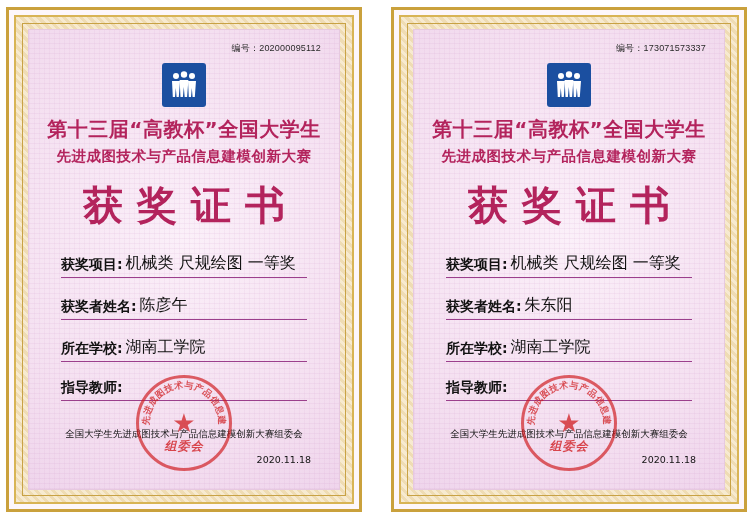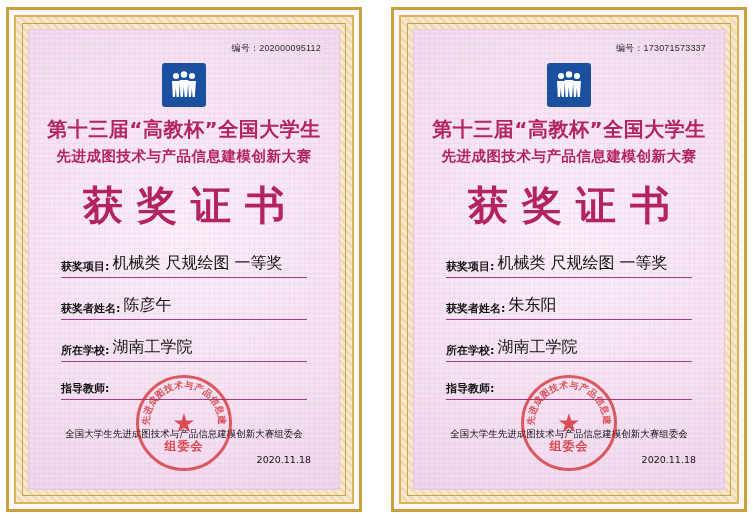--- a/index.html
+++ b/index.html
@@ -139,21 +139,21 @@
   }
   .field-row {
     display: flex;
     align-items: flex-end;
     border-bottom: 1px solid #9b3f8c;
     padding-bottom: 3px;
     margin-bottom: 17px;
     min-height: 17px;
   }
   .field-label {
-    font-size: 11px;
+    font-size: 14px;
     font-weight: bold;
     color: #121212;
     white-space: nowrap;
     font-family: "DejaVu Sans", "Liberation Sans", sans-serif;
   }
   .field-value {
     font-size: 16px;
     color: #121212;
     margin-left: 3px;
     white-space: nowrap;
@@ -219,20 +219,21 @@
     position: absolute;
     left: 0;
     right: 0;
     bottom: 13px;
     text-align: center;
     color: rgba(208, 28, 32, 0.9);
     font-size: 12px;
     font-weight: bold;
     letter-spacing: 1px;
     font-family: "DejaVu Sans", "Liberation Sans", sans-serif;
+    font-style: italic;
   }
   .seal svg text {
     fill: rgba(208, 28, 32, 0.85);
     font-size: 9px;
     font-weight: bold;
     font-family: "DejaVu Sans", "Liberation Sans", sans-serif;
     letter-spacing: 0.5px;
   }
 </style>
 </head>

